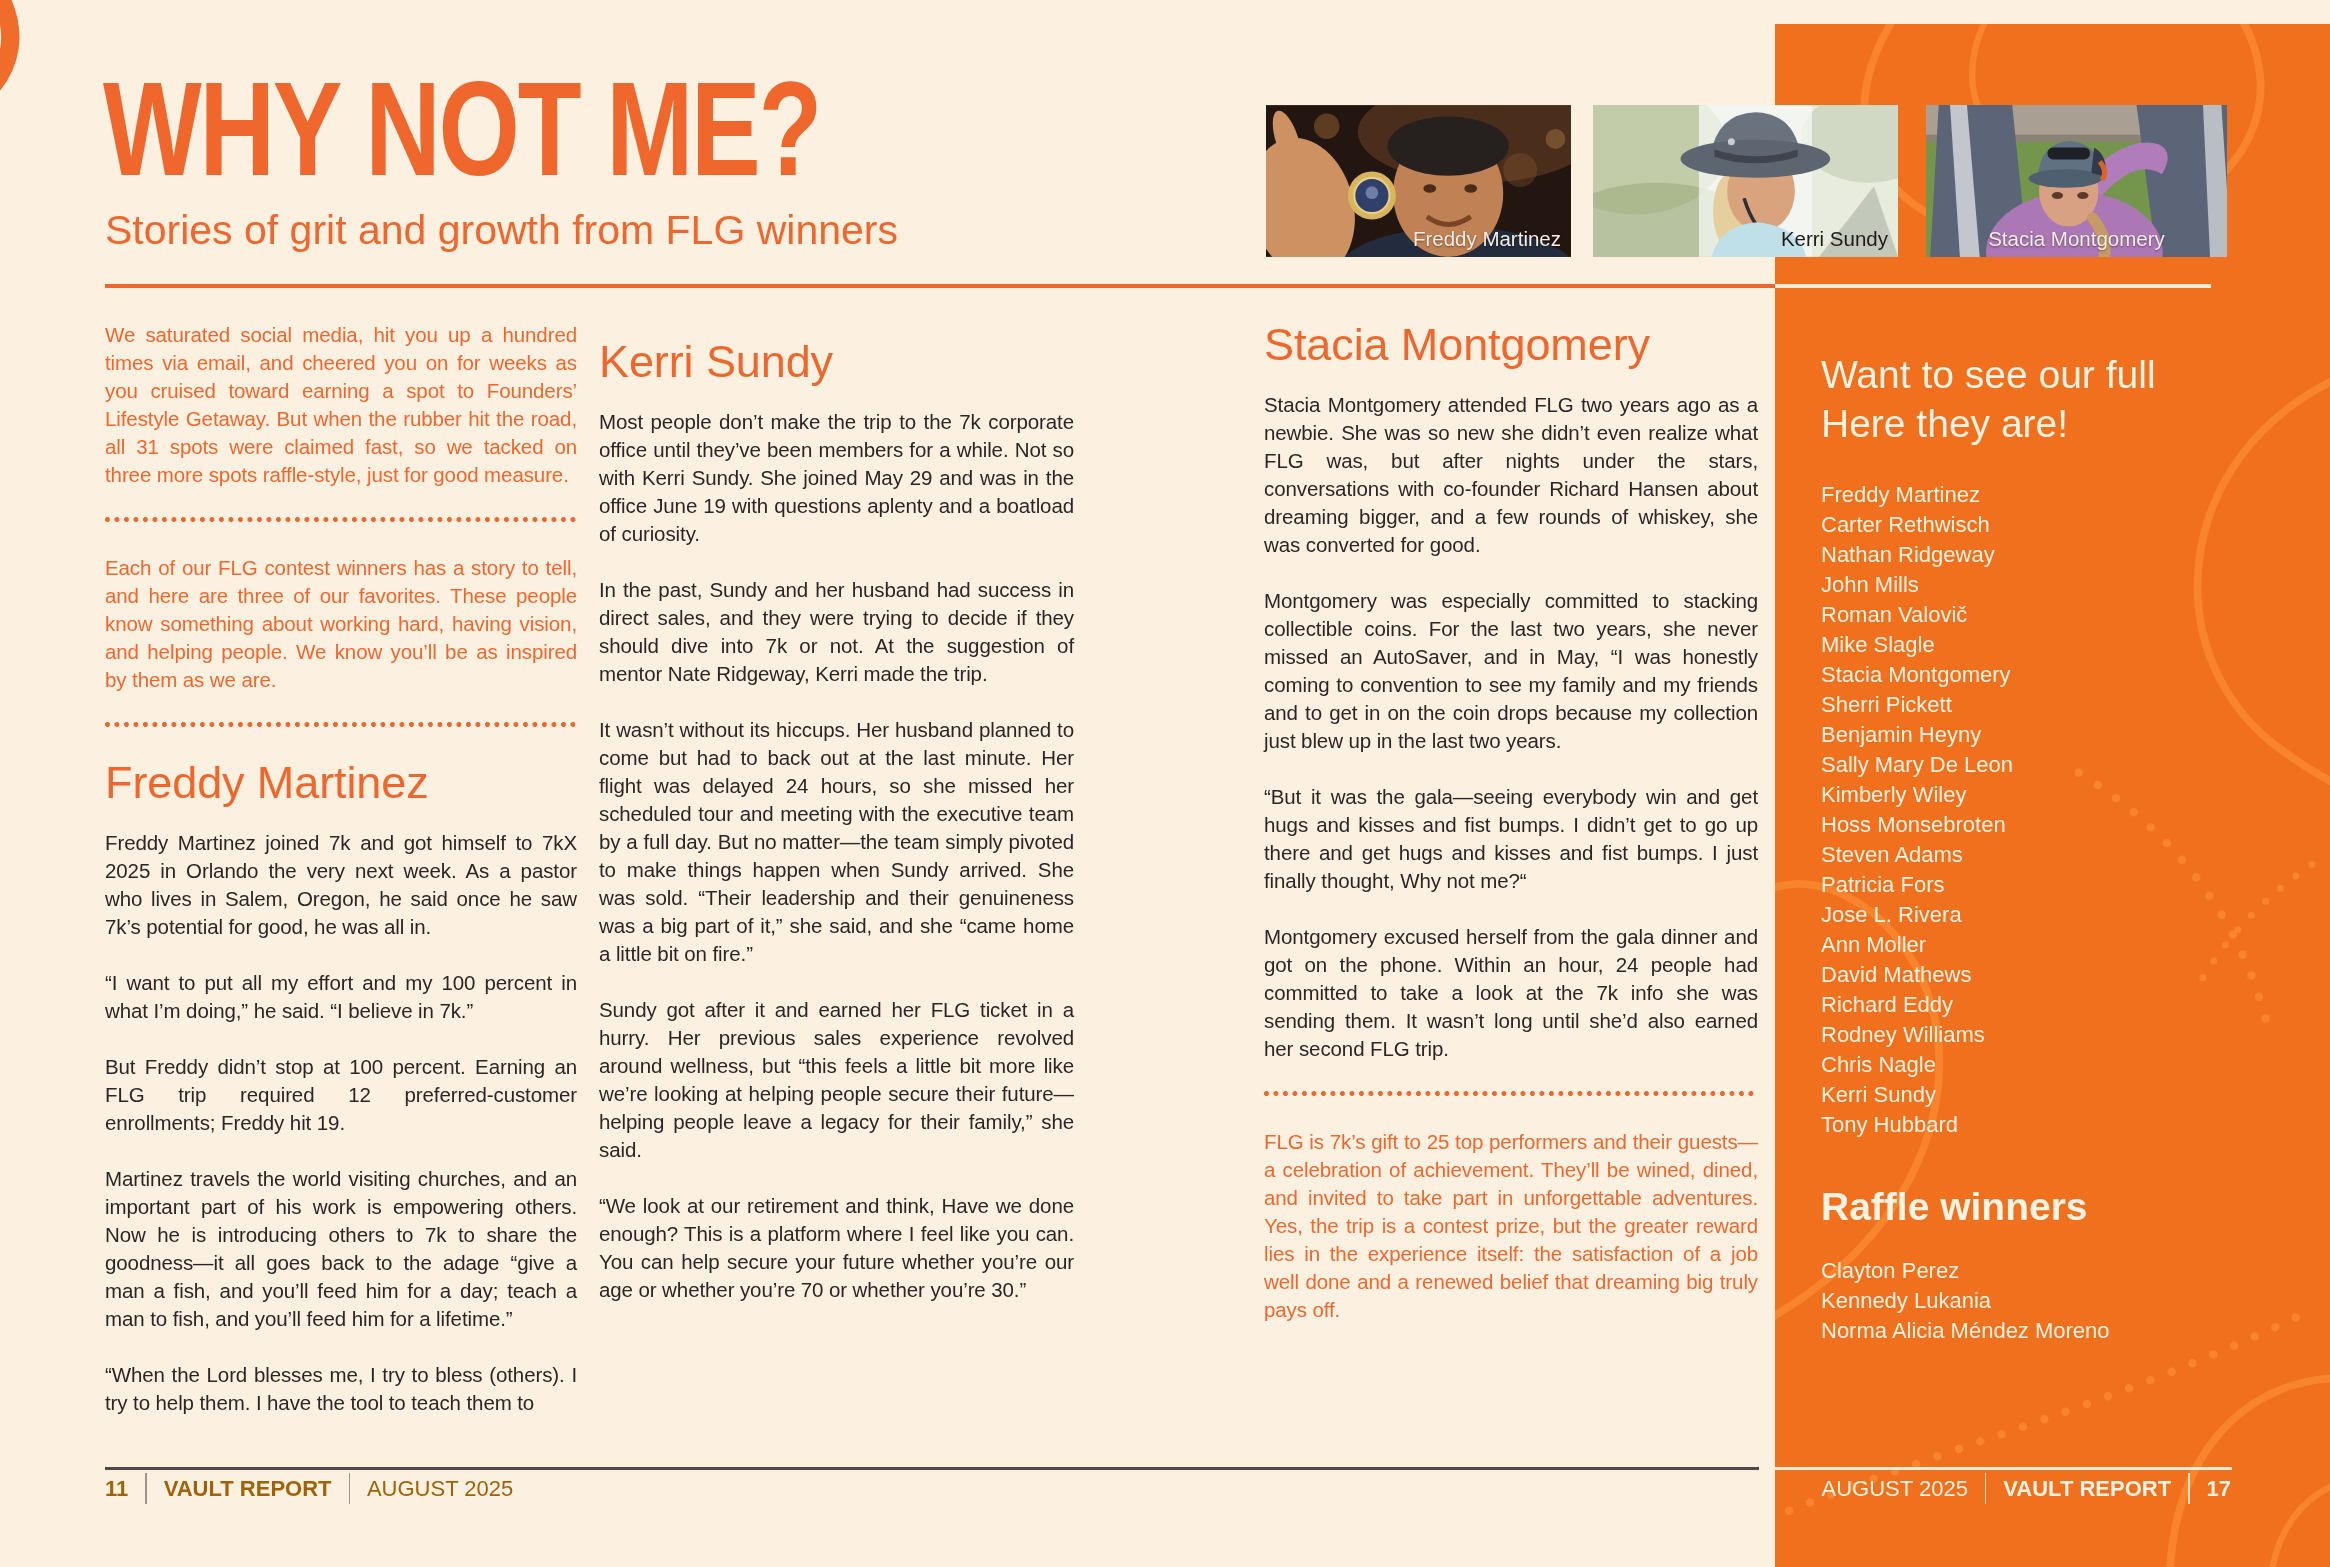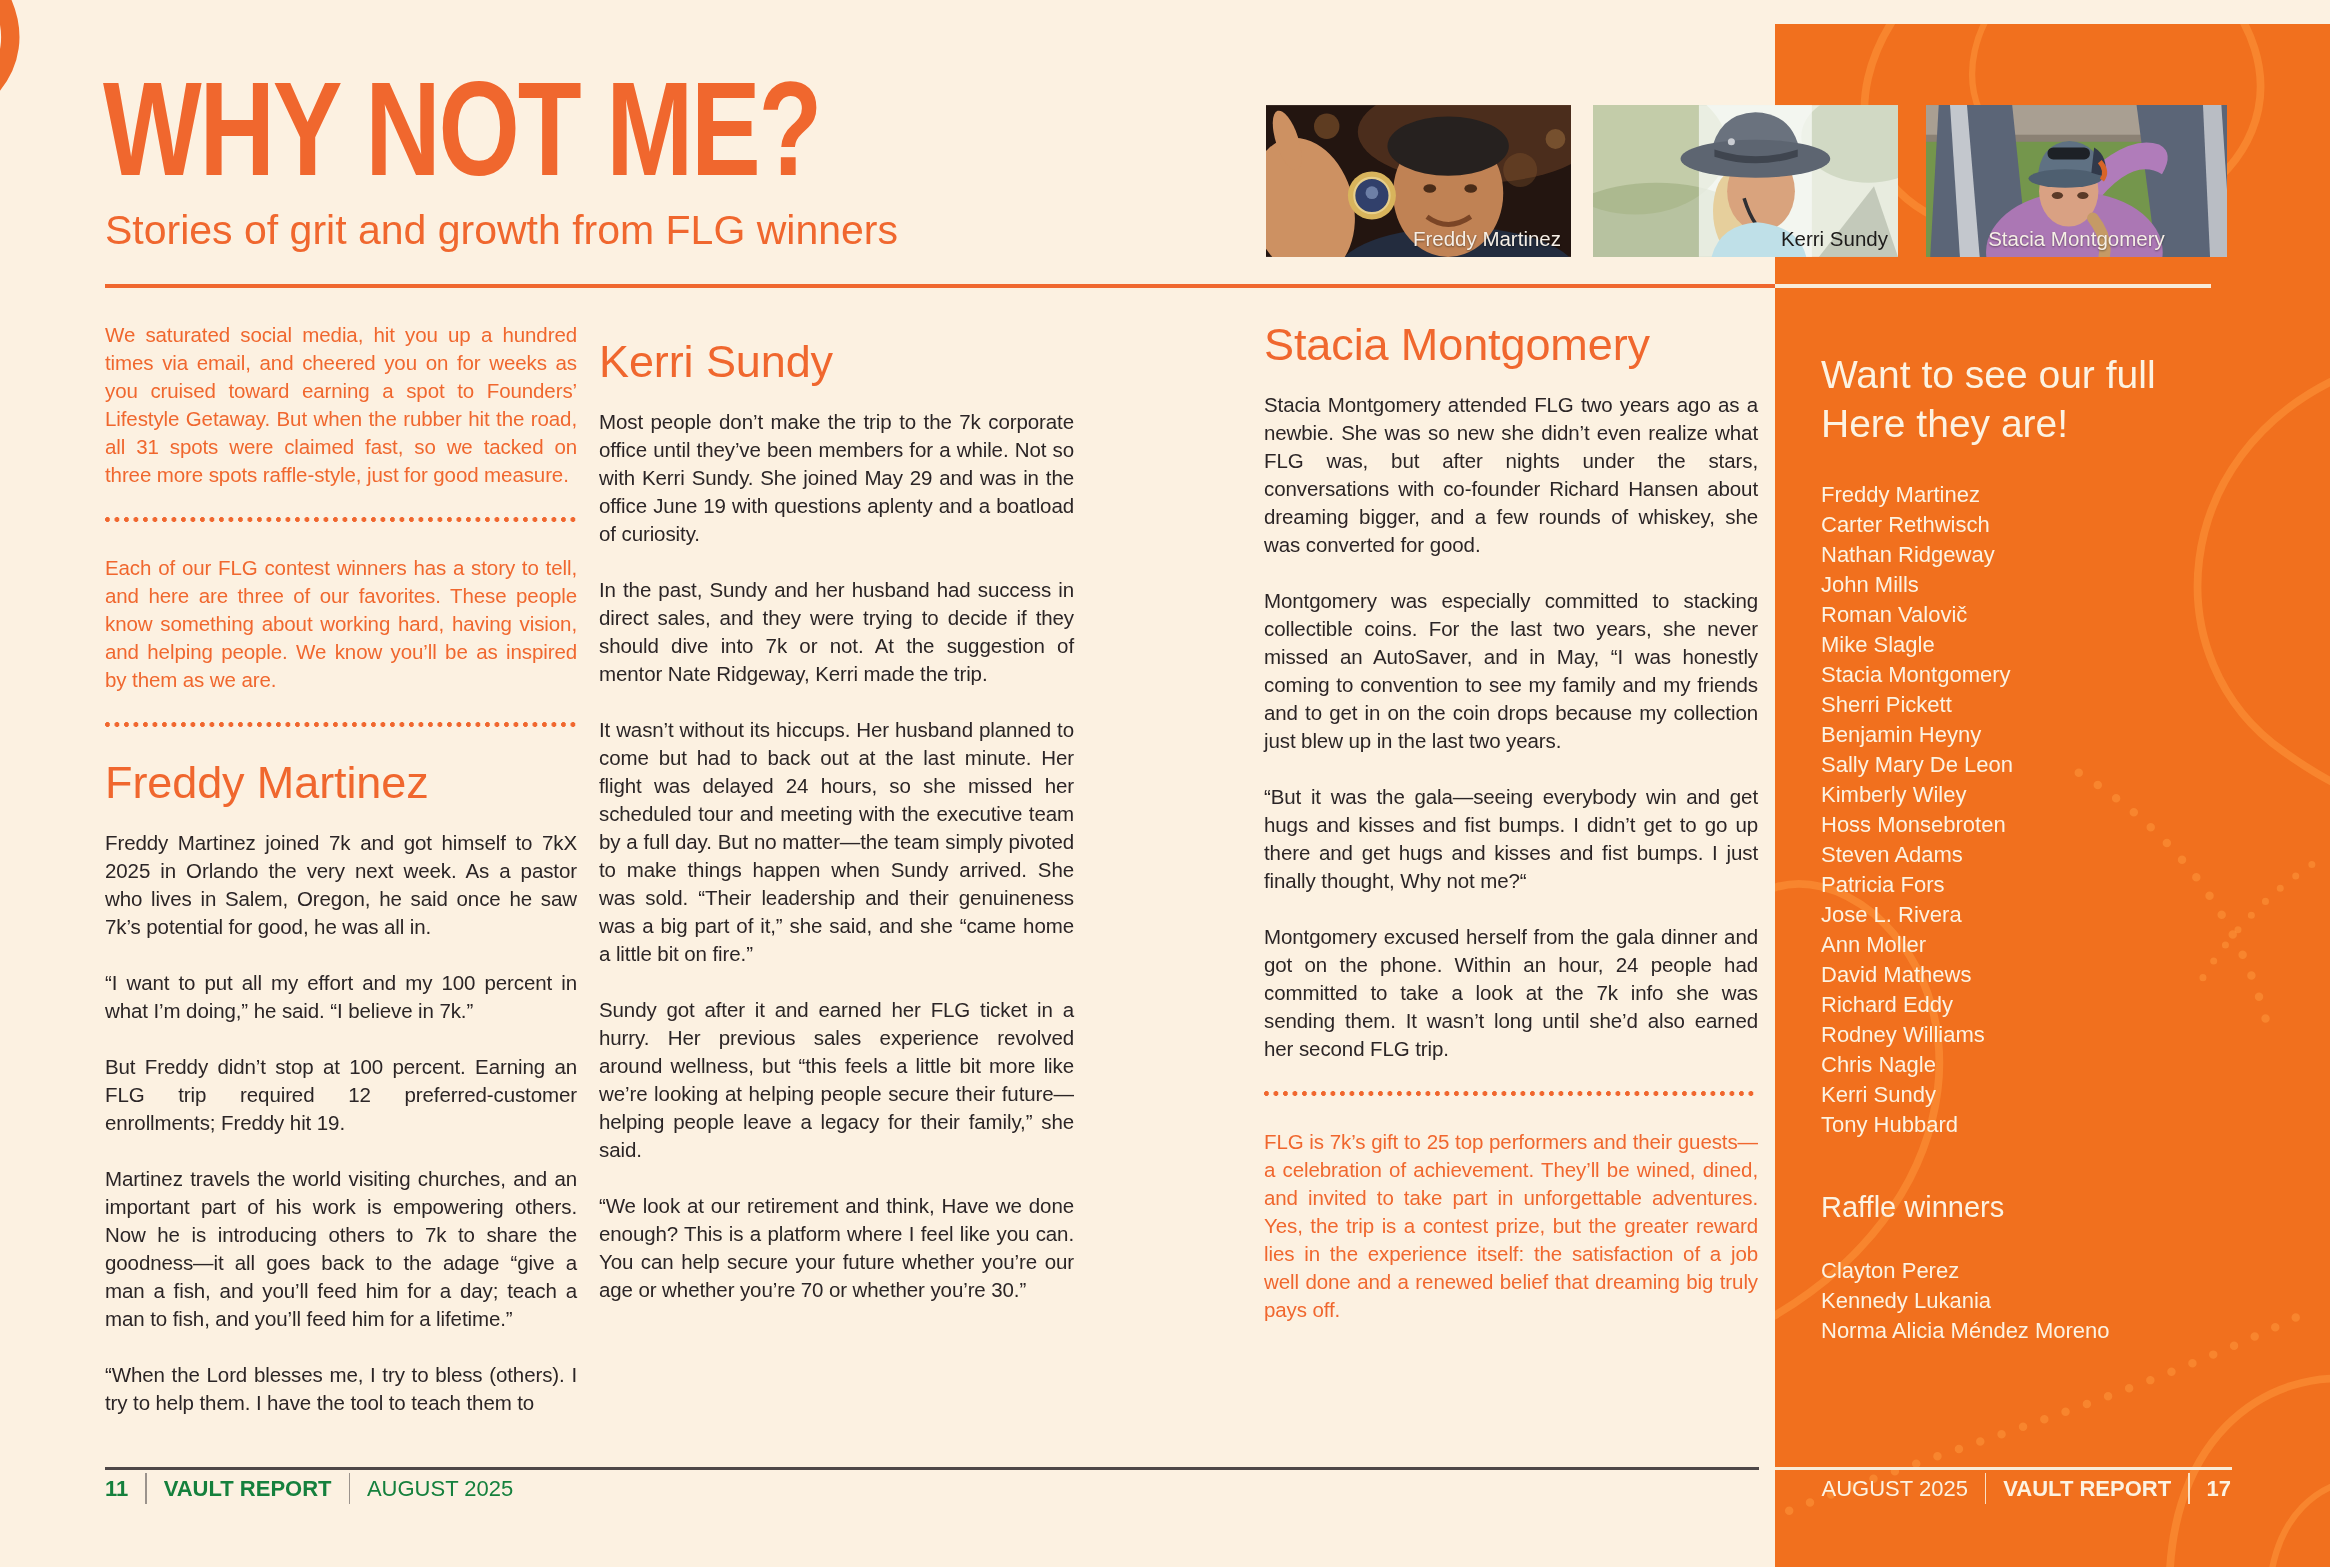--- a/index.html
+++ b/index.html
@@ -14,21 +14,21 @@
     font-family:"Liberation Sans", sans-serif;
     color:var(--body_text);
   }
   
   .sidebar{position:absolute; left:1775px; top:0; width:556px; height:1568px; background:var(--sidebar_bg);margin-top:24px;}
   .deco{position:absolute; inset:0;}
   .sidebar-content{position:absolute; left:46px; top:326px; width:424px; color:var(--cream);}
   .sb-heading{font-size:39px; line-height:49px; font-weight:400;}
   .sb-list{margin-top:32px;}
   .sb-item{font-size:22px; line-height:30px; font-weight:400;}
-  .sb-heading2{font-size:29px; line-height:44px; font-weight:400; margin-top:45px;}
+  .sb-heading2{font-size:39px; line-height:44px; font-weight:700; margin-top:45px;}
   .sb-list.raffle{margin-top:27px;}
   
   .title{
     position:absolute; left:103px; top:59px; font-size:134px; font-weight:bold;
     letter-spacing:-2.8px; color:var(--accent); white-space:nowrap;
     transform:scaleX(0.78); transform-origin:left top; line-height:1.05;
   }
   .subtitle{position:absolute; left:105px; top:207px; font-size:41px; color:var(--accent); white-space:nowrap;}
   .rule{position:absolute; top:284px; height:4.2px;}
   .rule-orange{left:105px; width:1670px; background:var(--accent);}
@@ -58,21 +58,21 @@
   .dots{
     height:5px; margin:4.2px 0 32px; background-repeat:repeat-x;
     background-image:radial-gradient(circle at 2.5px 2.5px, var(--accent) 2.2px, transparent 2.7px);
     background-size:9.5px 5px;
   }
   
   .fline{position:absolute; top:1467px; height:2.8px;}
   .fline-left{left:105px; width:1654px; background:#4e4848;}
   .fline-right{left:1775px; width:457px; background:#f8ecd9;}
   .footer-row{position:absolute; top:1473px; display:flex; align-items:center; font-size:22px; white-space:nowrap;}
-  .footer-row.fl{left:105px; color:#15803d;align-items:center;}
+  .footer-row.fl{left:105px; color:#a16207;align-items:center;}
   .footer-row.fr{right:99px; color:var(--cream);}
   .footer-row .b{font-weight:bold;}
   .fdiv{width:1.4px; height:31px; margin:0 17px;}
   .fl .fdiv{background:#9b938c;}
   .fr .fdiv{background:rgba(252,243,226,.85);}
 </style>
 </head>
 <body>
 
 <div class="page">

